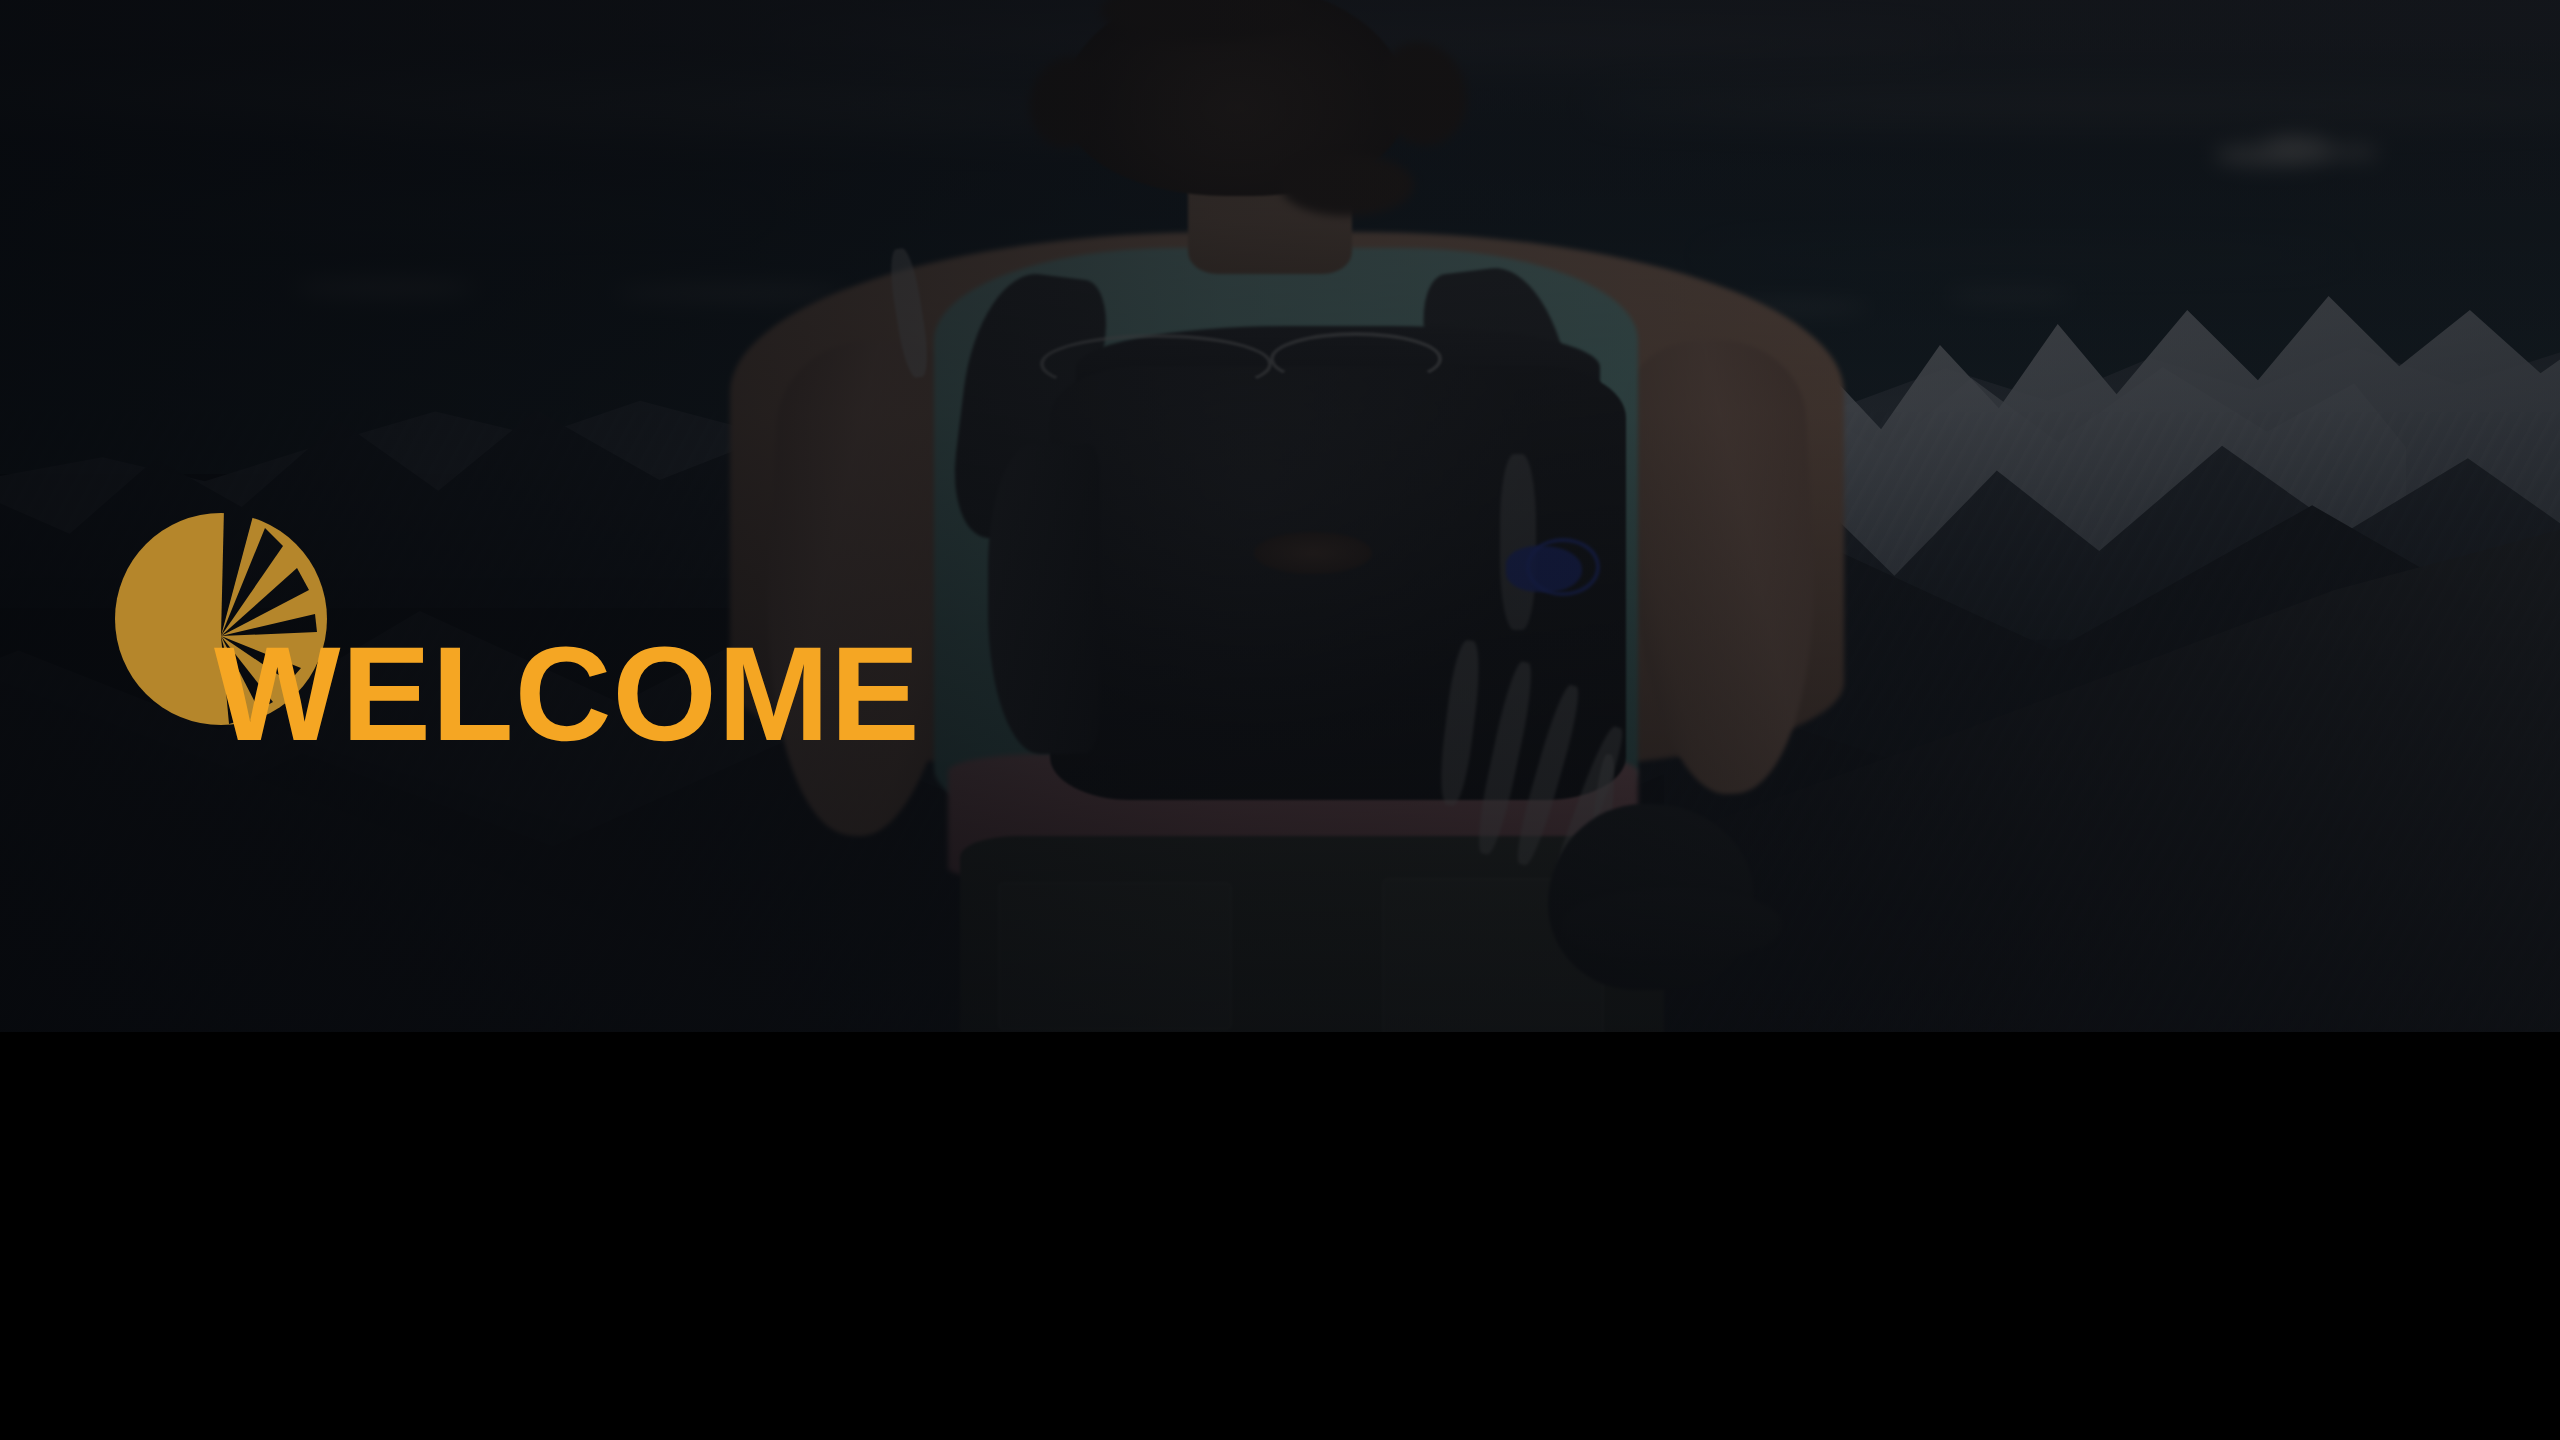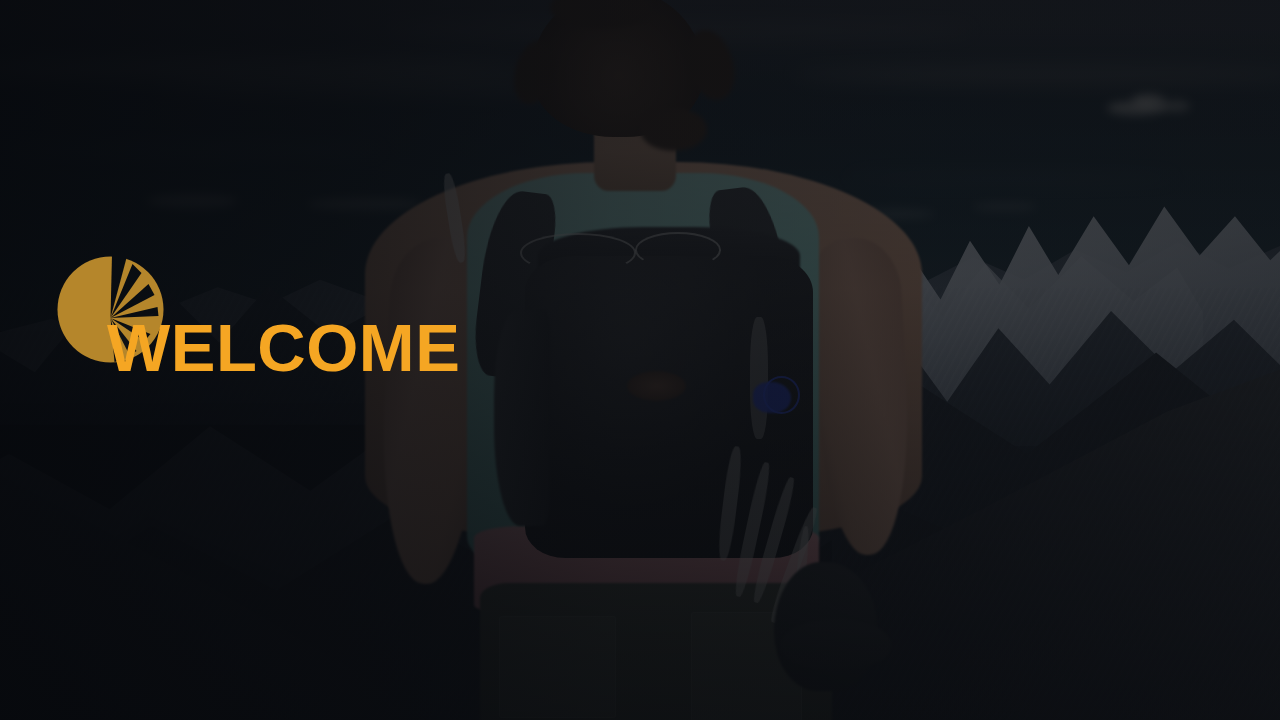--- a/index.html
+++ b/index.html
@@ -8,21 +8,21 @@
     padding: 0;
     background: #000;
   }
   body {
     font-family: "Liberation Sans", sans-serif;
   }
 
   .slide {
     position: relative;
     width: 1280px;
-    height: 720px;
+    height: 516px;
     overflow: hidden;
     background: #10161c;
   }
 
   
   .photo {
     position: absolute;
     inset: 0;
     overflow: hidden;
   }

